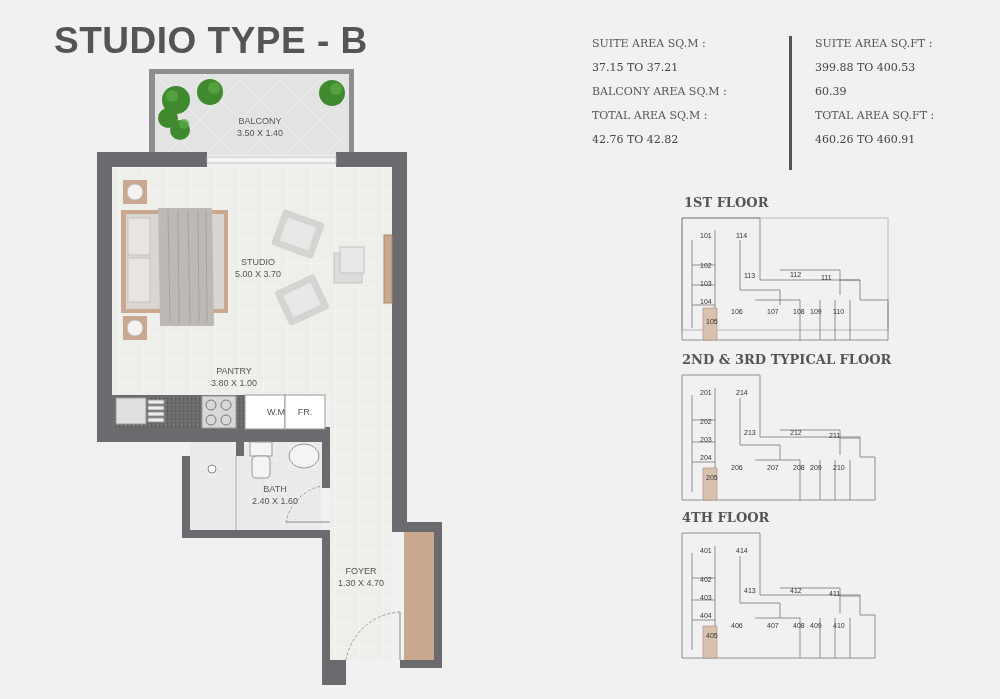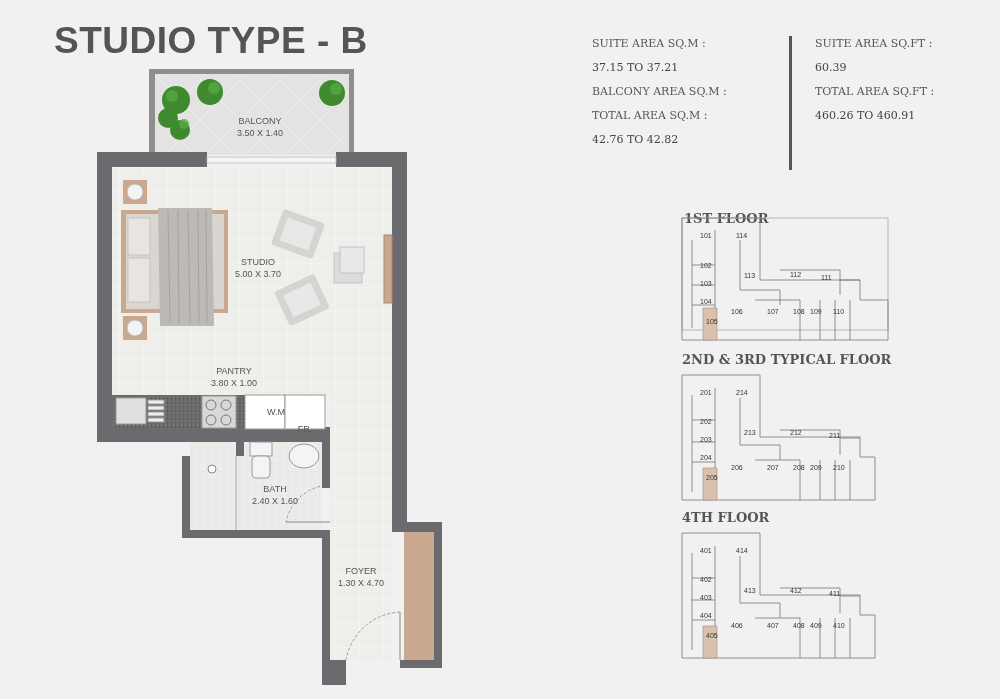--- a/index.html
+++ b/index.html
@@ -153,46 +153,47 @@
 </div>
 <div class="lbl" style="left:218px;top:256px;width:80px;">
   <div>STUDIO</div>
   <div>5.00 X 3.70</div>
 </div>
 <div class="lbl" style="left:184px;top:365px;width:100px;">
   <div>PANTRY</div>
   <div>3.80 X 1.00</div>
 </div>
 <div class="lbl" style="left:245px;top:406px;width:62px;">W.M</div>
-<div class="lbl" style="left:285px;top:406px;width:40px;margin-top:17px;">FR.</div>
+<div class="lbl" style="left:285px;top:406px;width:40px;">FR.</div>
 <div class="lbl" style="left:240px;top:483px;width:70px;">
   <div>BATH</div>
   <div>2.40 X 1.60</div>
 </div>
 <div class="lbl" style="left:328px;top:565px;width:66px;">
   <div>FOYER</div>
   <div>1.30 X 4.70</div>
 </div>
 
 <div class="area" style="left:592px;top:32px;">
   <div class="h">SUITE AREA SQ.M :</div>
   <div class="v">37.15  TO  37.21</div>
   <div class="h">BALCONY AREA SQ.M :</div>
   <div class="h">TOTAL AREA SQ.M :</div>
   <div class="v">42.76  TO  42.82</div>
 </div>
 <div class="vdiv"></div>
 <div class="area" style="left:809px;top:32px;margin-left:6px;">
   <div class="h">SUITE AREA SQ.FT :</div>
+  <div class="v">399.88 TO  400.53</div>
   <div class="v">60.39</div>
   <div class="h">TOTAL AREA SQ.FT :</div>
   <div class="v">460.26  TO  460.91</div>
 </div>
 
-<div class="floor-title" style="left:684px;top:195px;margin-top:16px;">1ST FLOOR</div>
+<div class="floor-title" style="left:684px;top:195px;">1ST FLOOR</div>
 <div class="floor-title" style="left:682px;top:352px;">2ND &amp; 3RD TYPICAL FLOOR</div>
 <div class="floor-title" style="left:682px;top:510px;">4TH FLOOR</div>
 
 <svg class="mini" style="left:670px;top:210px;" width="230" height="460" viewBox="0 0 230 460">
   <g fill="none" stroke="#777" stroke-width="0.8">
 
     <rect x="12" y="8" width="206" height="112" stroke="#aaa"></rect>
     <path d="M12 8 H90 V70 H190 V90 H218 V130 H12 Z"></path>
     <path d="M22 30 V118 M22 55 H45 M22 75 H45 M22 95 H45"></path>
     <path d="M45 20 V100 M70 30 V80 H110 V95 M85 90 H130 V130 M150 90 V130 M165 90 V130 M180 90 V130"></path>

